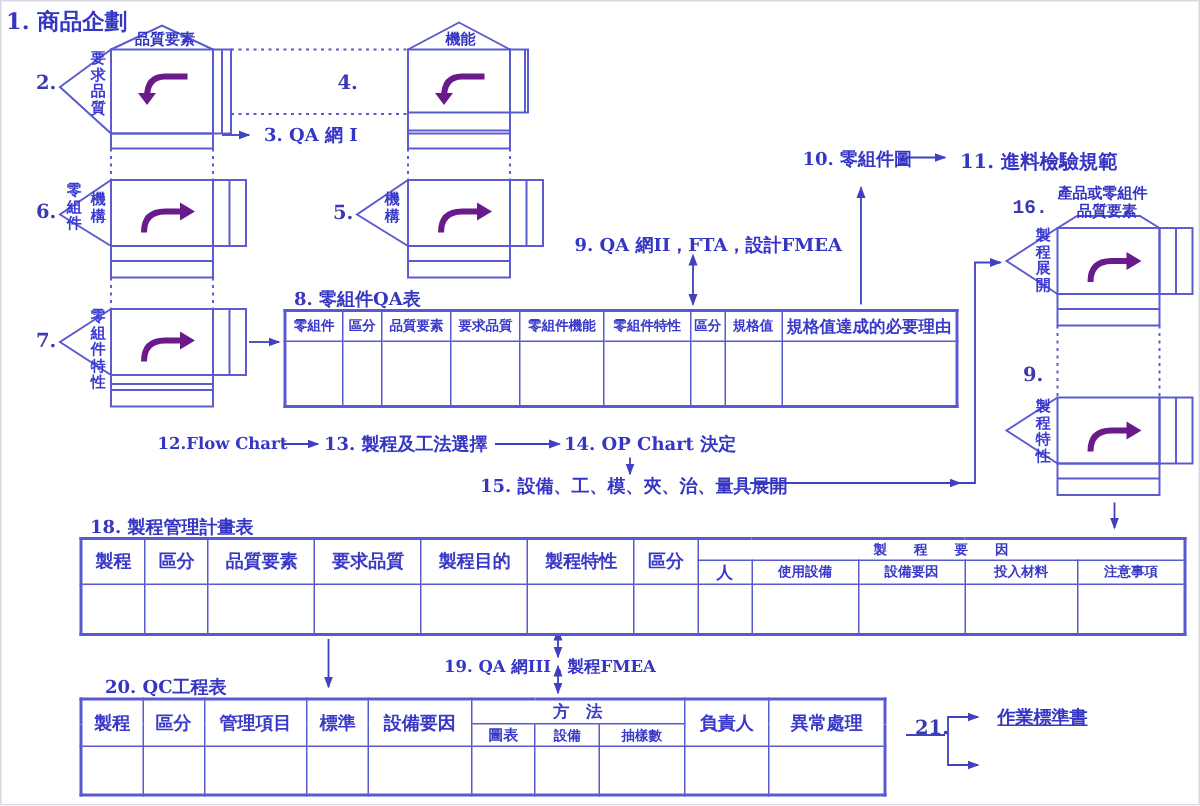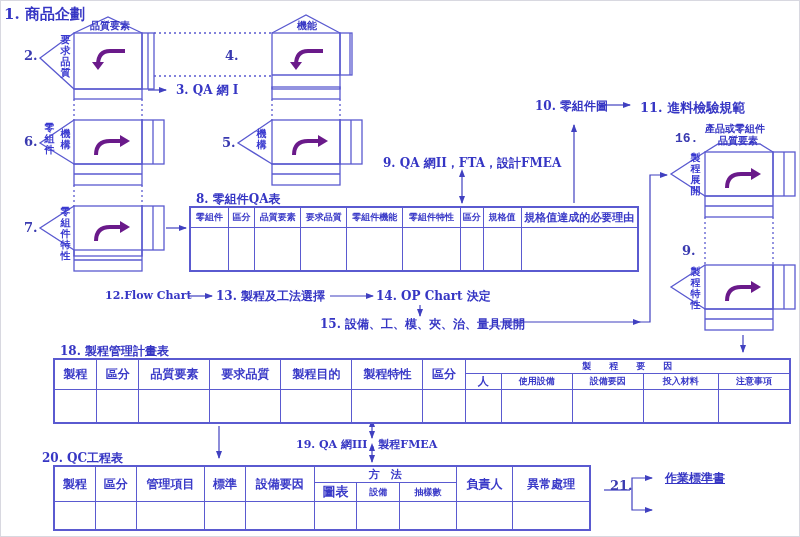--- a/index.html
+++ b/index.html
@@ -166,21 +166,21 @@
 <div class="num" style="left:682px;top:243px;">9.</div>
 <div class="vtext" style="left:690px;top:266px;">製程特性</div>
 
 <div class="lbl" style="left:105px;top:289px;font-size:11px;">12.Flow Chart</div>
 <div class="lbl" style="left:216px;top:288px;font-size:12px;">13. 製程及工法選擇</div>
 <div class="lbl" style="left:376px;top:288px;font-size:12px;">14. OP Chart 決定</div>
 <div class="lbl" style="left:320px;top:316px;font-size:12px;">15. 設備、工、模、夾、治、量具展開</div>
 
 <div class="lbl" style="left:60px;top:343px;font-size:12px;">18. 製程管理計畫表</div>
 <div class="lbl" style="left:296px;top:437px;font-size:11px;">19. QA 網III，製程FMEA</div>
-<div class="lbl" style="left:42px;top:450px;font-size:12px;">20. QC工程表</div>
+<div class="lbl" style="left:70px;top:450px;font-size:12px;">20. QC工程表</div>
 
 <div class="num" style="left:610px;top:478px;">21.</div>
 <div class="lbl" style="left:665px;top:470px;font-size:12px;text-decoration:underline;">作業標準書</div>
 <div class="lbl" style="left:665px;top:502px;font-size:12px;margin-top:45px;">製程檢驗規範</div>
 
 <table class="grid" style="left:189px;top:206px;width:450px;height:66px;">
   <tbody>
       <tr style="height:20px;font-size:9px;">
     <td style="font-size:9px;">零組件</td>
     <td style="font-size:9px;">區分</td>
@@ -248,21 +248,21 @@
     <td rowspan="2" style="width:40px;font-size:12px;">製程</td>
     <td rowspan="2" style="width:40px;font-size:12px;">區分</td>
     <td rowspan="2" style="width:68px;font-size:12px;">管理項目</td>
     <td rowspan="2" style="width:40px;font-size:12px;">標準</td>
     <td rowspan="2" style="width:68px;font-size:12px;">設備要因</td>
     <td colspan="3" style="font-size:11px;text-align:center;">方　法</td>
     <td rowspan="2" style="width:56px;font-size:12px;">負責人</td>
     <td rowspan="2" style="width:76px;font-size:12px;">異常處理</td>
   </tr>
   <tr style="height:14px;">
-    <td style="width:42px;font-size:13px;">圖表</td>
+    <td style="width:42px;font-size:10px;">圖表</td>
     <td style="width:42px;font-size:9px;">設備</td>
     <td style="width:56px;font-size:9px;">抽樣數</td>
   </tr>
   <tr>
     <td></td>
         <td></td>
     <td></td>
         <td></td>
     <td></td>
         <td></td>

